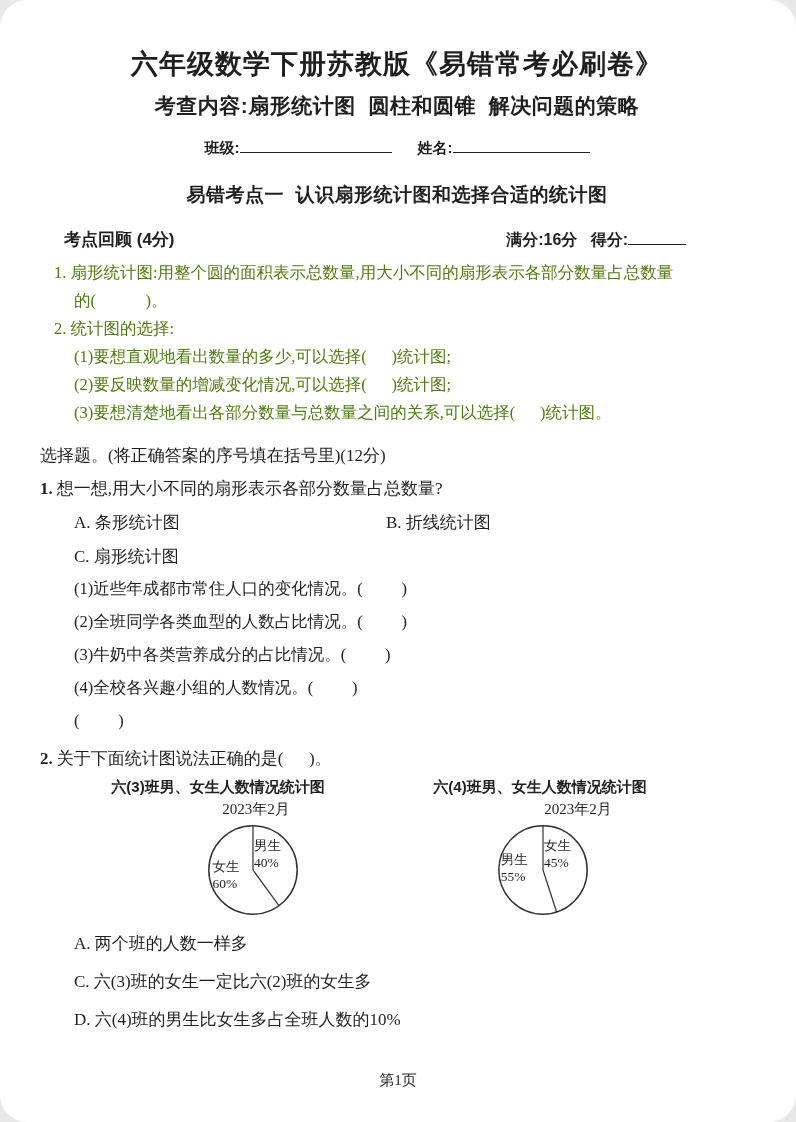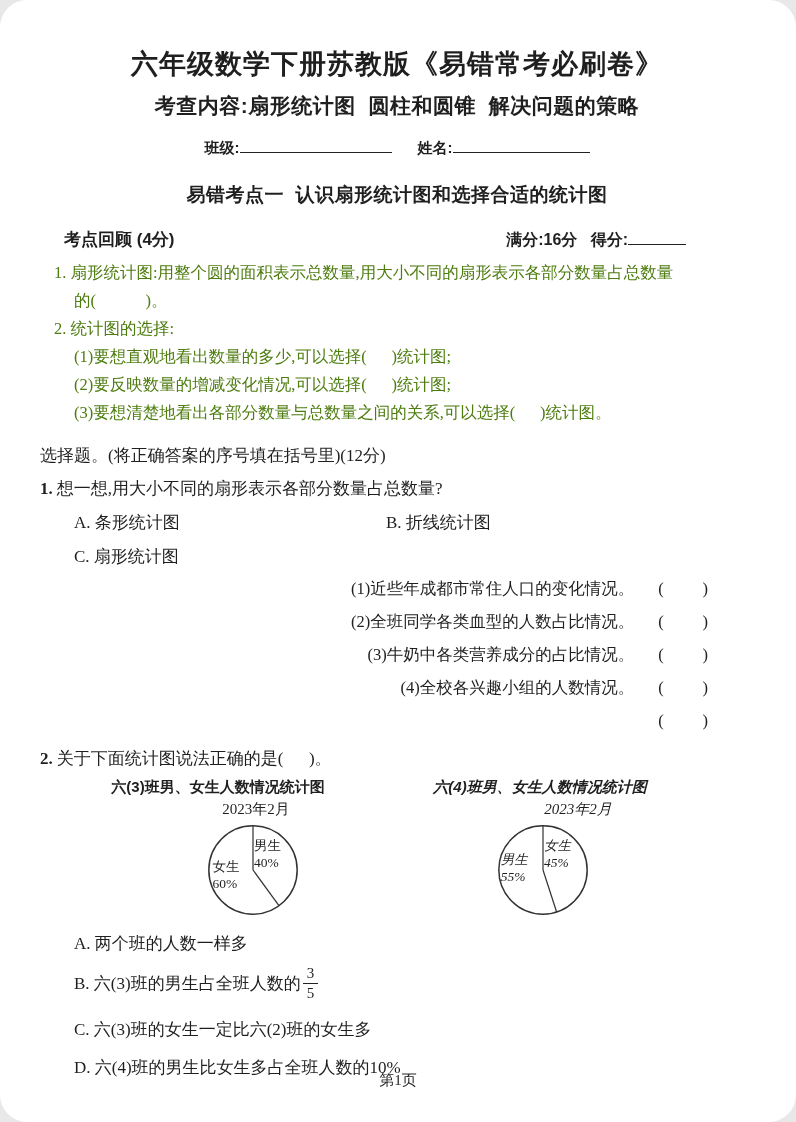--- a/index.html
+++ b/index.html
@@ -55,29 +55,29 @@
 
   .instr{margin:17px 0 0 0;font-size:17px;}
   .stem{margin:10px 0 0 0;font-size:17px;}
   .qnum{font-weight:bold;margin-right:4px;}
 
   .optrow{display:flex;margin-top:11px;padding-left:34px;font-size:17px;}
   .optA{width:312px;}
 
   .items{margin-top:4px;}
   .itemrow{
-    display:flex;justify-content:flex-end;
+    display:flex;justify-content:flex-start;
     padding-left:34px;padding-right:44px;
-    font-size:16.5px;line-height:33px;gap:24px;
+    font-size:16.5px;line-height:33px;
   }
   .bracket{letter-spacing:2px;}
 
   .charts{display:flex;margin-top:8px;padding-left:52px;}
   .chart-block{width:252px;}
-  .chart-block + .chart-block{margin-left:70px;font-style:italic;}
+  .chart-block + .chart-block{margin-left:70px;}
   .chart-title{
     text-align:center;font-size:15px;font-weight:bold;
     font-family:"Liberation Sans","DejaVu Sans",sans-serif;
   }
   .chart-subtitle{text-align:center;font-size:15px;margin-top:3px;transform:translateX(38px);}
   .pie{position:relative;width:94px;height:94px;margin-top:4px;}
   .pie-1{margin-left:114px;}
   .pie-2{margin-left:82px;}
   .pie svg{width:94px;height:94px;display:block;}
   .pie circle{fill:none;stroke:#333;stroke-width:1.6;}
@@ -211,26 +211,19 @@
           <span class="t">男生</span>
           <span class="t">55%</span>
         </div>
       </div>
     </div>
 
   </div>
 
   <div class="q2opts">
     <div class="q2opt t">A. 两个班的人数一样多</div>
-    <div class="q2opt-b">
-      <span class="t">B. 六(3)班的男生占全班人数的</span>
-      <span class="frac">
-        <span class="num t">3</span>
-        <span class="den t">5</span>
-      </span>
-    </div>
     <div class="q2opt t">C. 六(3)班的女生一定比六(2)班的女生多</div>
     <div class="q2opt t">D. 六(4)班的男生比女生多占全班人数的10%</div>
   </div>
 
   <div class="footer t">第1页</div>
 
 </div>
 
 </body></html>

